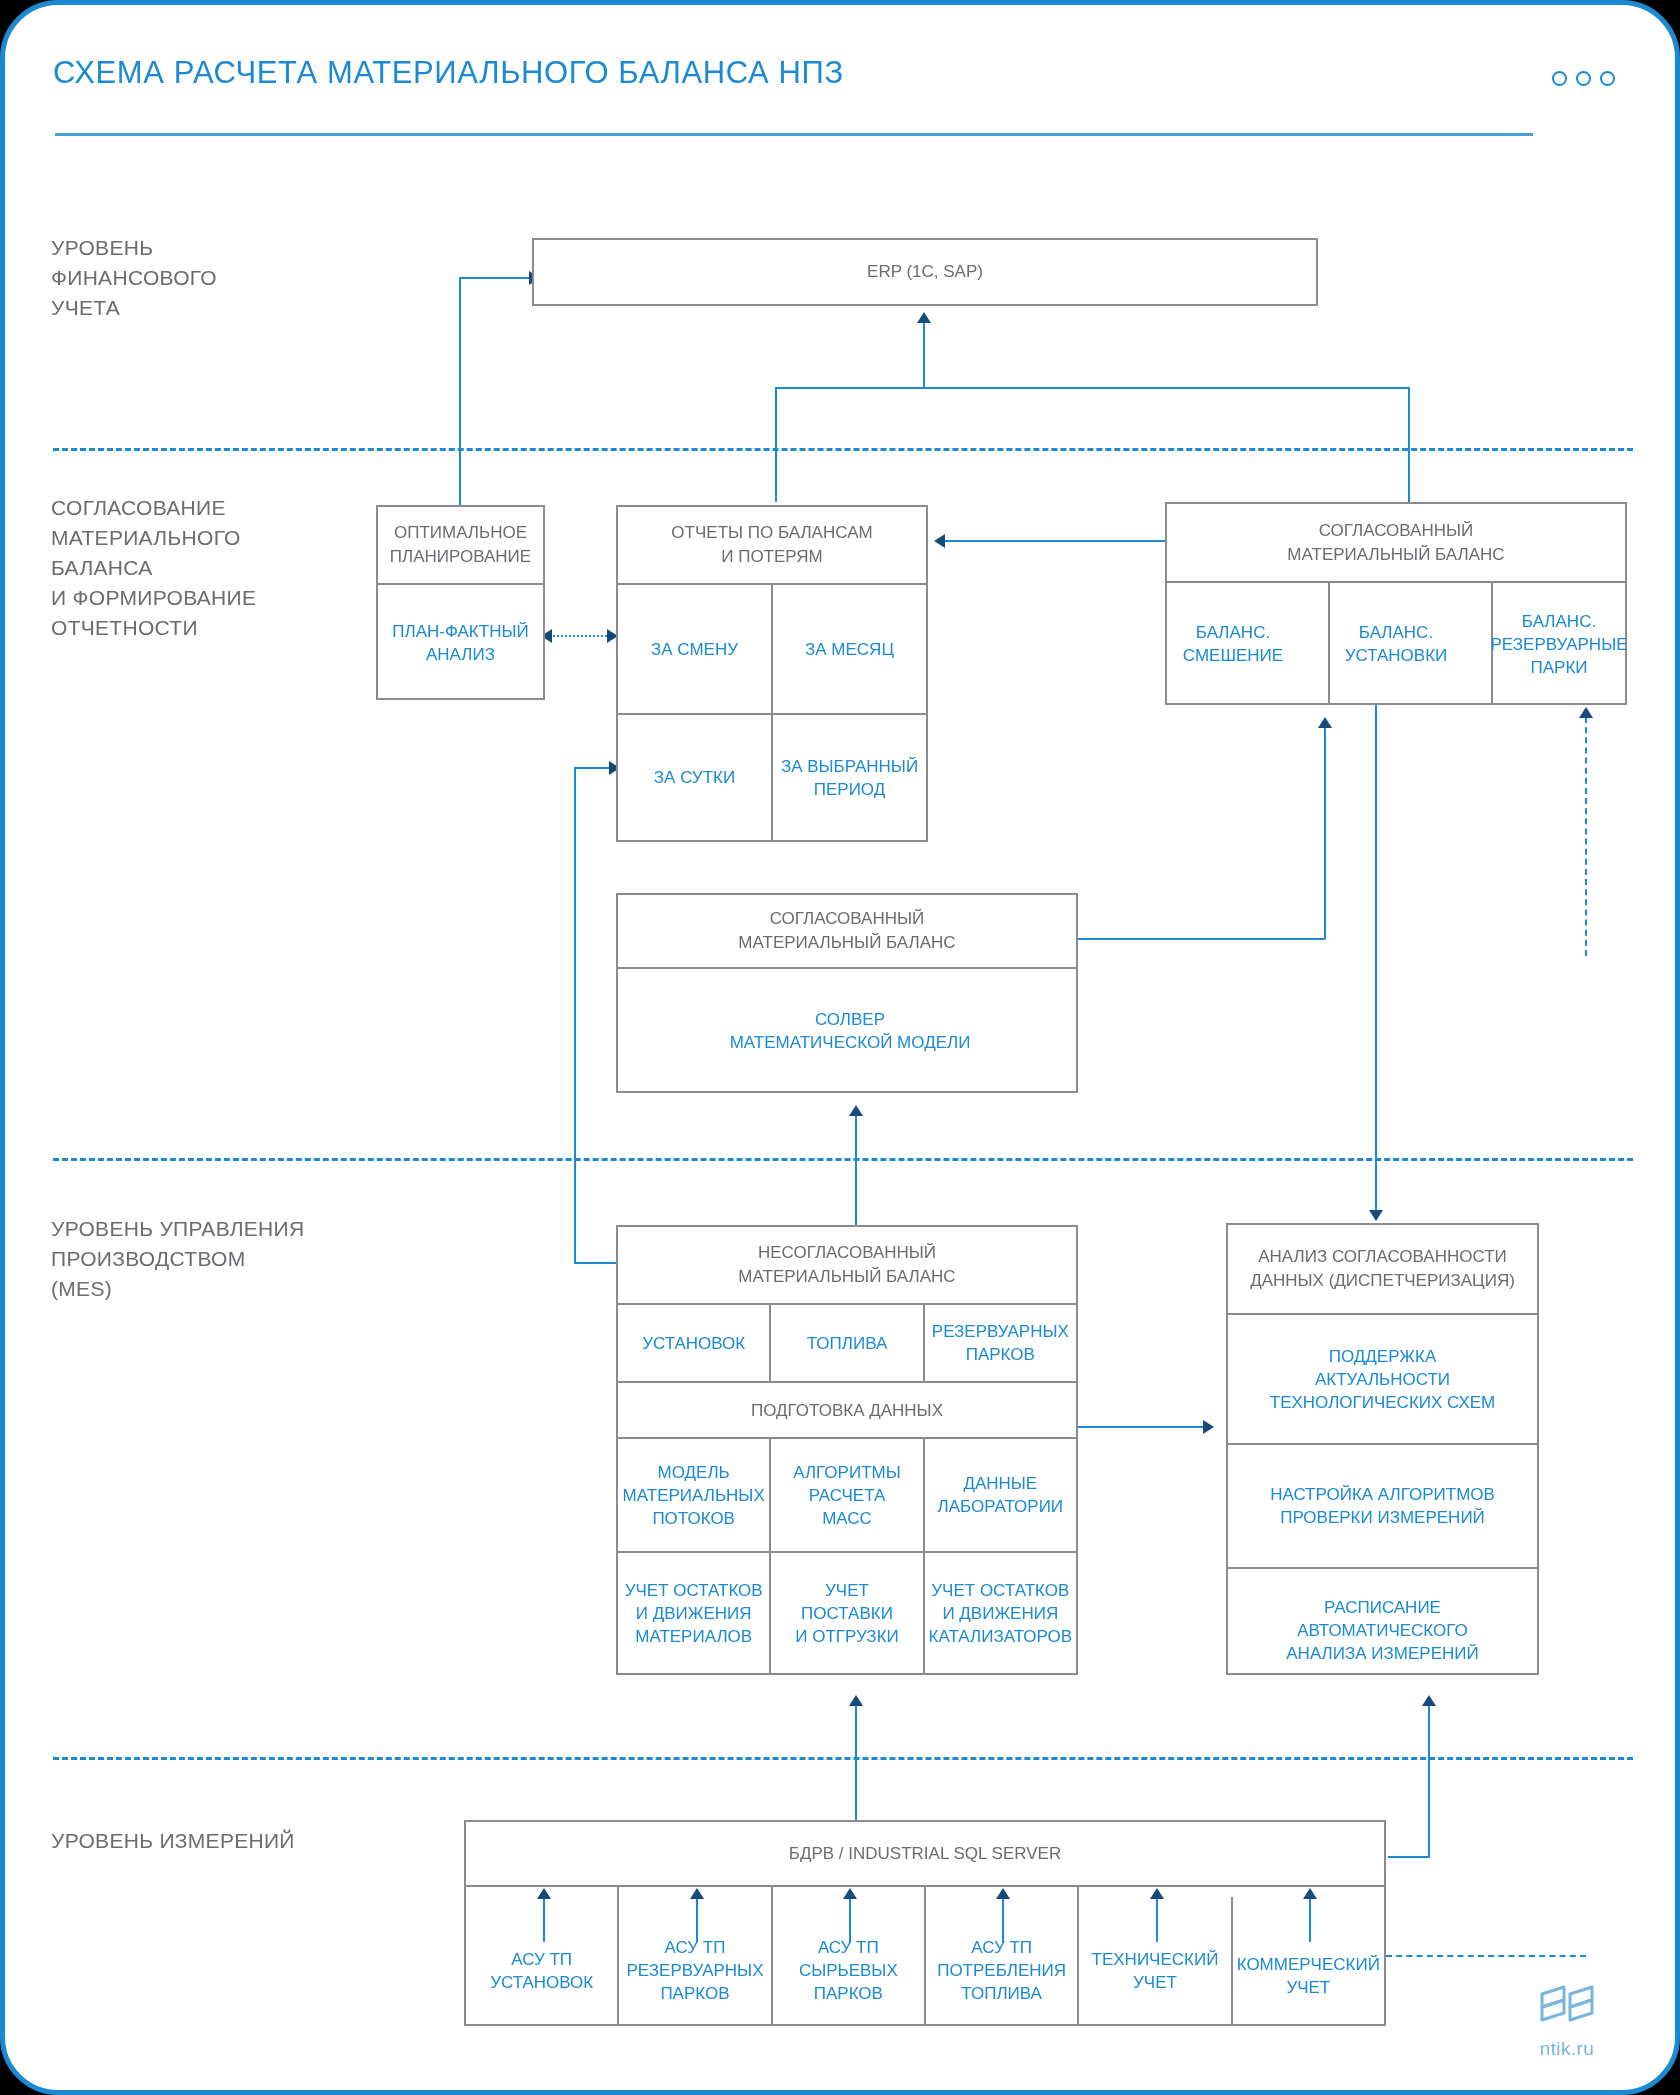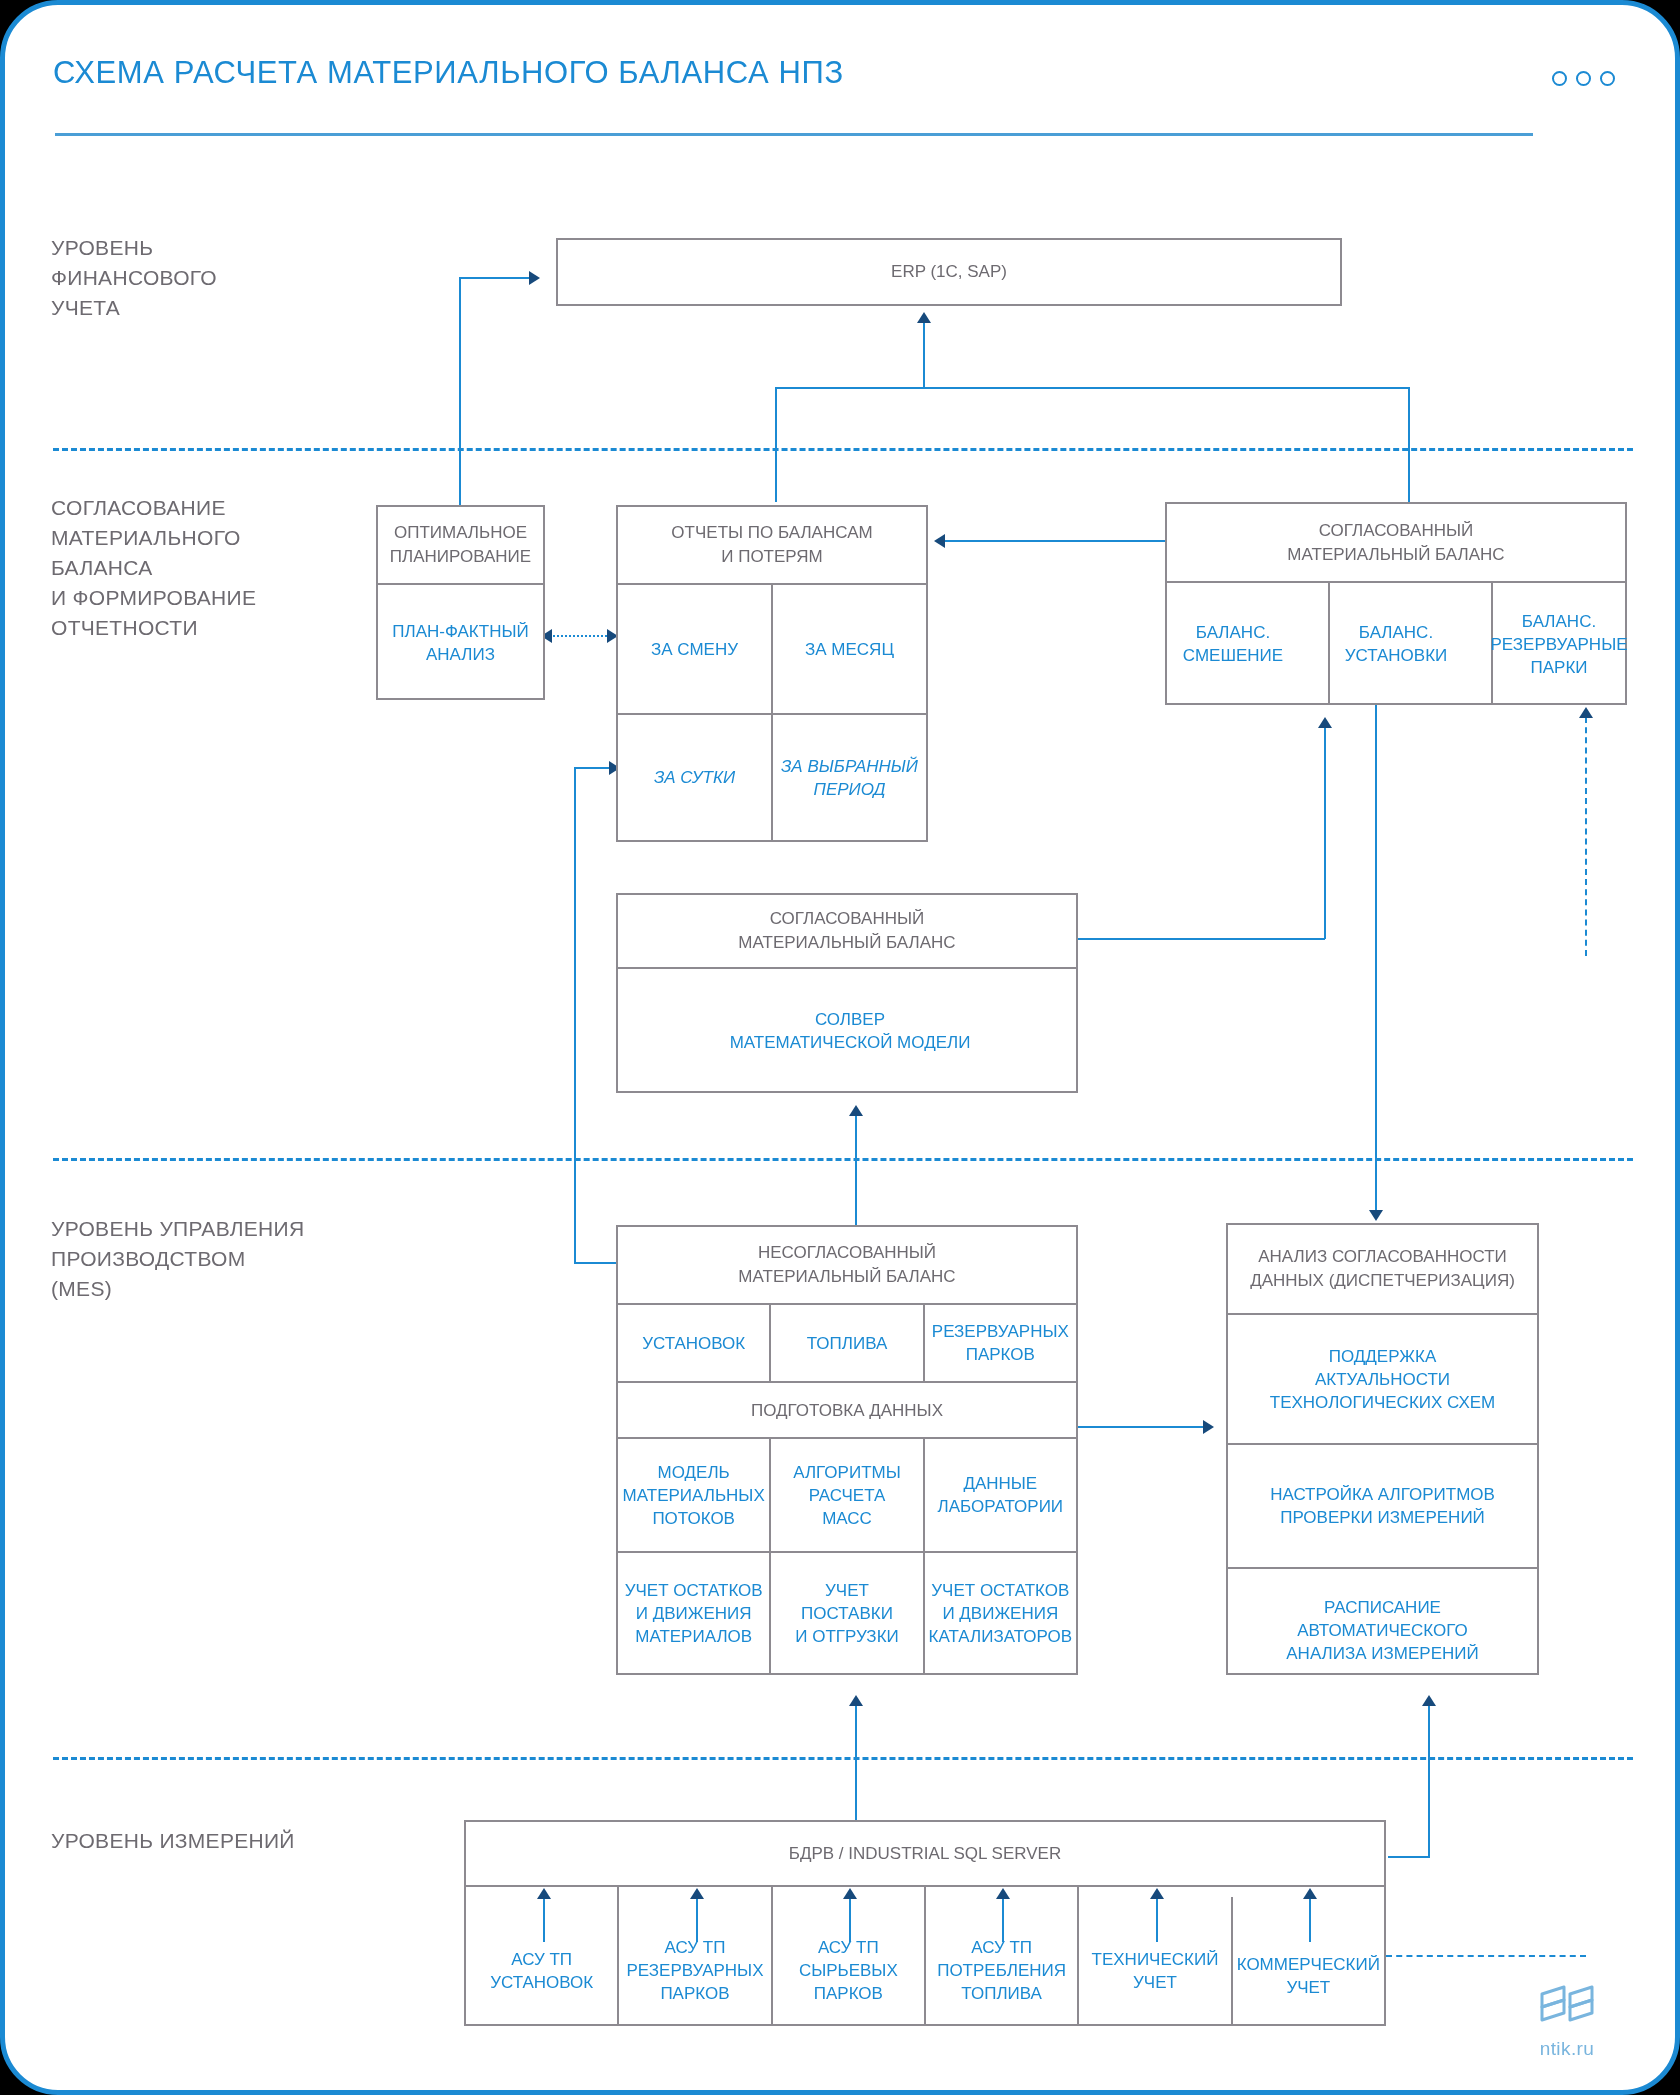--- a/index.html
+++ b/index.html
@@ -151,39 +151,39 @@
   <div class="arrow up" style="left:844px; top:1690px;"></div>
 
   <div class="ln h" style="left:1383px; top:1851px; width:42px;"></div>
   <div class="ln v" style="left:1423px; top:1700px; height:152px;"></div>
   <div class="arrow up" style="left:1417px; top:1690px;"></div>
 
   <div class="dln h" style="left:1381px; top:1950px; width:200px;"></div>
   <div class="dln v" style="left:1580px; top:712px; height:239px;"></div>
   <div class="arrow up" style="left:1574px; top:702px;"></div>
 
-  <div class="box" style="left:527px; top:233px; width:786px; height:68px;margin-left:24px;">
+  <div class="box" style="left:527px; top:233px; width:786px; height:68px;">
     <div class="box-title" style="height:100%;">ERP (1C, SAP)</div>
   </div>
 
   <div class="box" style="left:371px; top:500px; width:169px; height:195px;">
     <div class="box-title" style="height: 76px; white-space: pre-line;">ОПТИМАЛЬНОЕ
 ПЛАНИРОВАНИЕ</div>
     <div class="cell divider-h" style="height: 117px; white-space: pre-line;">ПЛАН-ФАКТНЫЙ
 АНАЛИЗ</div>
   </div>
 
   <div class="box" style="left:611px; top:500px; width:312px; height:337px;">
     <div class="box-title" style="height: 76px; white-space: pre-line;">ОТЧЕТЫ ПО БАЛАНСАМ
 И ПОТЕРЯМ</div>
     <div class="row divider-h" style="height:130px;">
       <div class="cell">ЗА СМЕНУ</div>
       <div class="cell divider-v">ЗА МЕСЯЦ</div>
     </div>
-    <div class="row divider-h" style="height:127px;font-style:italic;">
+    <div class="row divider-h" style="height:127px;">
       <div class="cell">ЗА СУТКИ</div>
       <div class="cell divider-v" style="white-space: pre-line;">ЗА ВЫБРАННЫЙ
 ПЕРИОД</div>
     </div>
   </div>
 
   <div class="box" style="left:1160px; top:497px; width:462px; height:203px;">
     <div class="box-title" style="height: 77px; white-space: pre-line;">СОГЛАСОВАННЫЙ
 МАТЕРИАЛЬНЫЙ БАЛАНС</div>
     <div class="row divider-h" style="height:124px;gap:29px;">

